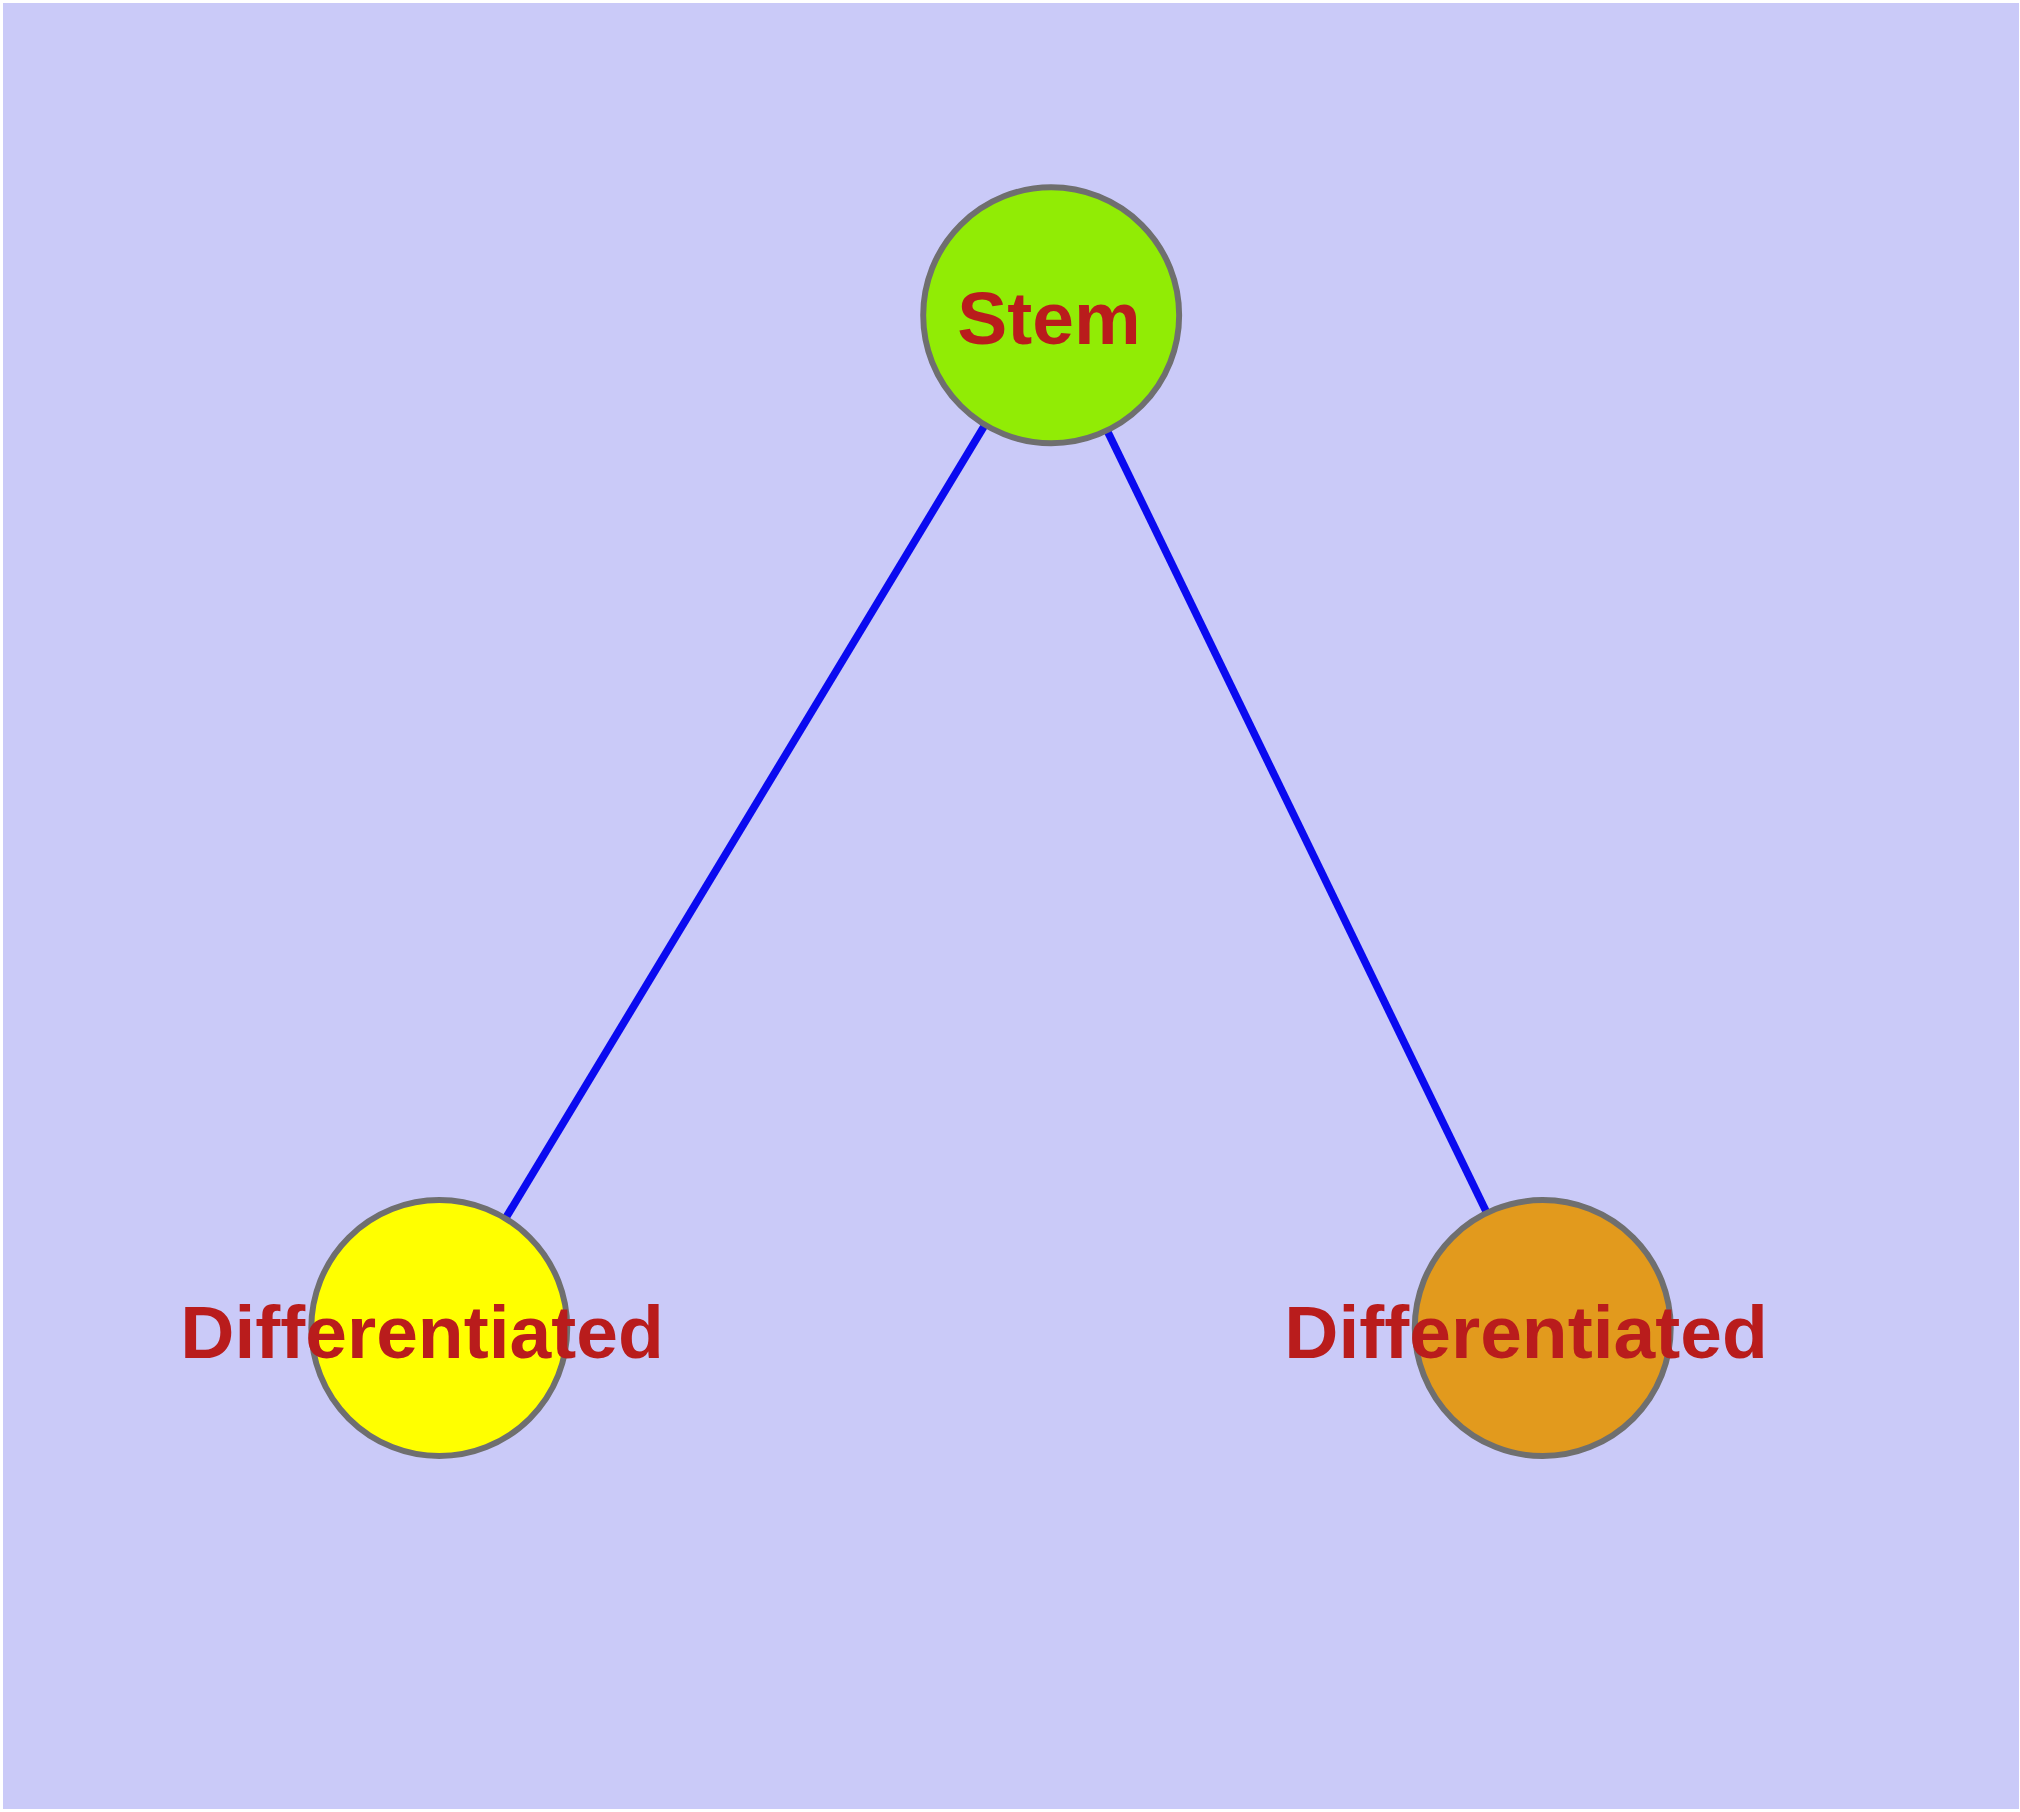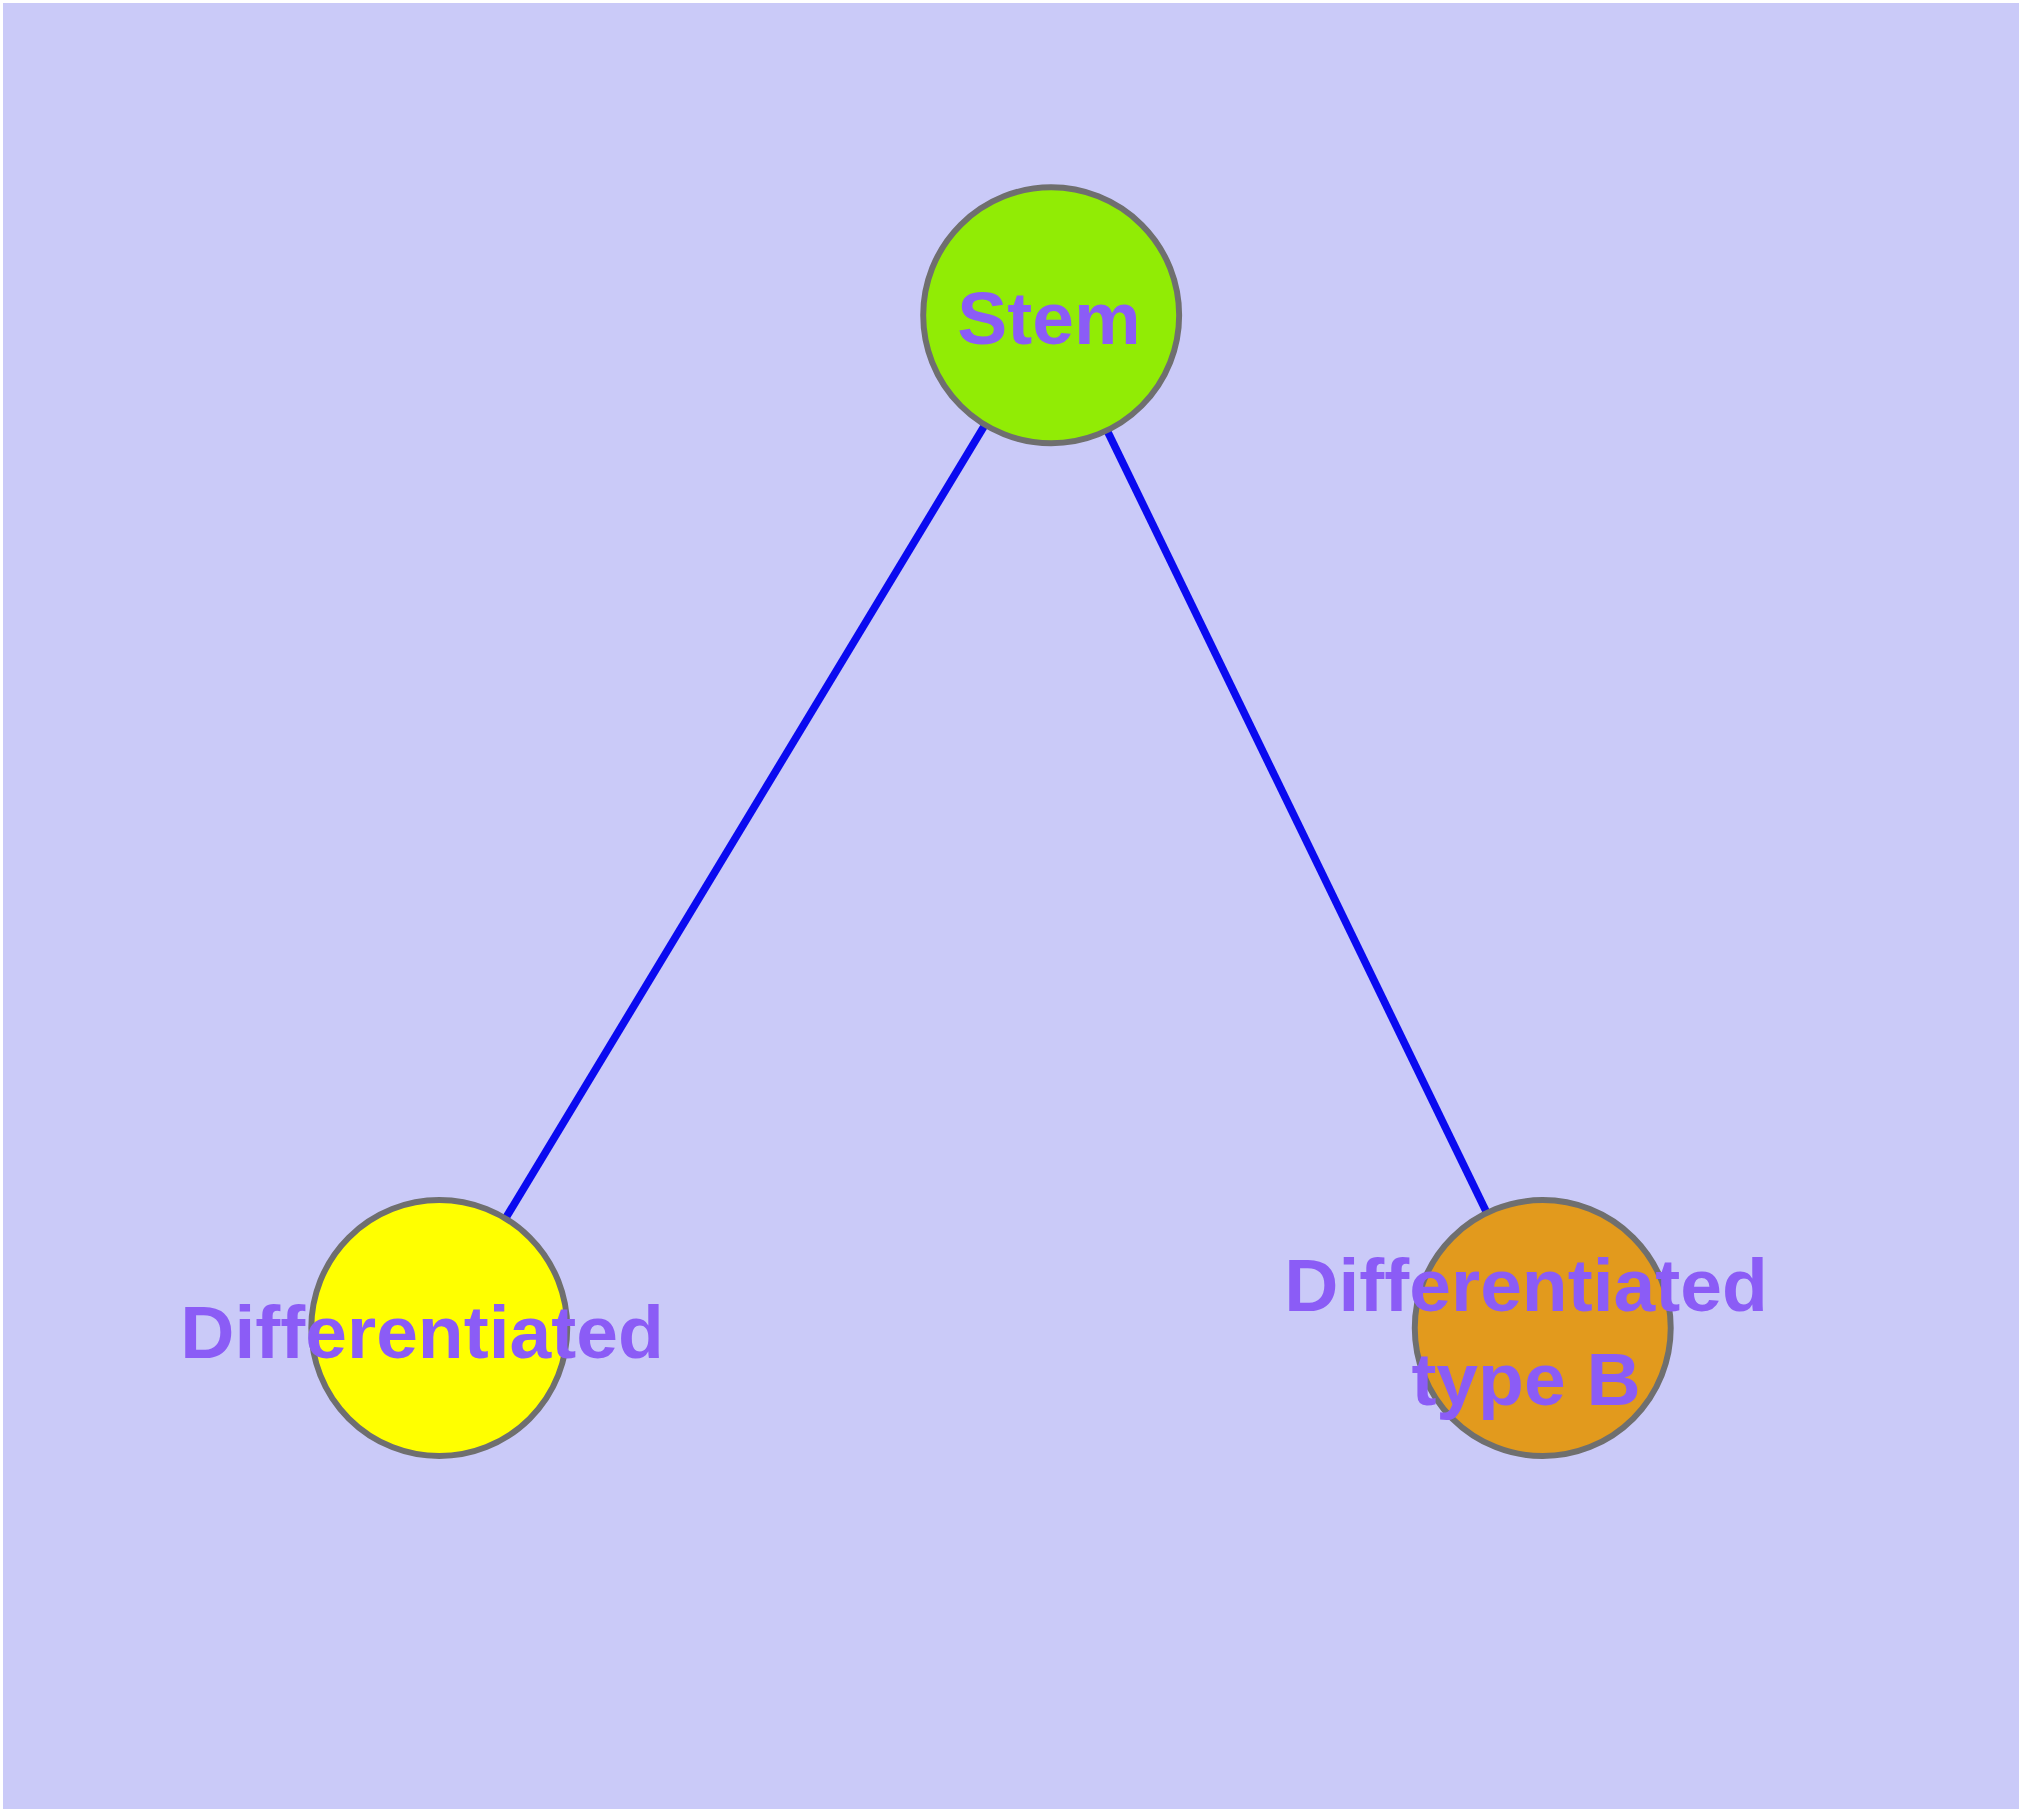--- a/index.html
+++ b/index.html
@@ -24,21 +24,21 @@
   
   .margin-strip { position: absolute; background: #ffffff; }
   .margin-top    { left: 0; top: 0; width: 100%; height: 2.5px; }
   .margin-left   { left: 0; top: 0; width: 2.5px; height: 100%; }
   .margin-right  { right: 0; top: 0; width: 1.7px; height: 100%; }
   .margin-bottom { left: 0; bottom: 0; width: 100%; height: 3.4px; }
 
   .node-label {
     position: absolute;
     transform: translate(-50%, -50%);
-    color: #8b5cf6;
+    color: #b91c1c;
     font-weight: 700;
     font-size: 75px;
     line-height: 94px;
     text-align: center;
     white-space: nowrap;
     letter-spacing: 0;
   }
   .label-stem   { left: 1049px; top: 318px; }
   .label-type-a { left: 422px;  top: 1332px; }
   .label-type-b { left: 1526px; top: 1332px; }
@@ -69,17 +69,16 @@
   <div class="margin-strip margin-bottom"></div>
 
   <div class="node-label label-stem">Stem</div>
 
   <div class="node-label label-type-a">
     <div>Differentiated</div>
   </div>
 
   <div class="node-label label-type-b">
     <div>Differentiated</div>
-    <div>type B</div>
   </div>
 
 </div>
 
 
 </body></html>

